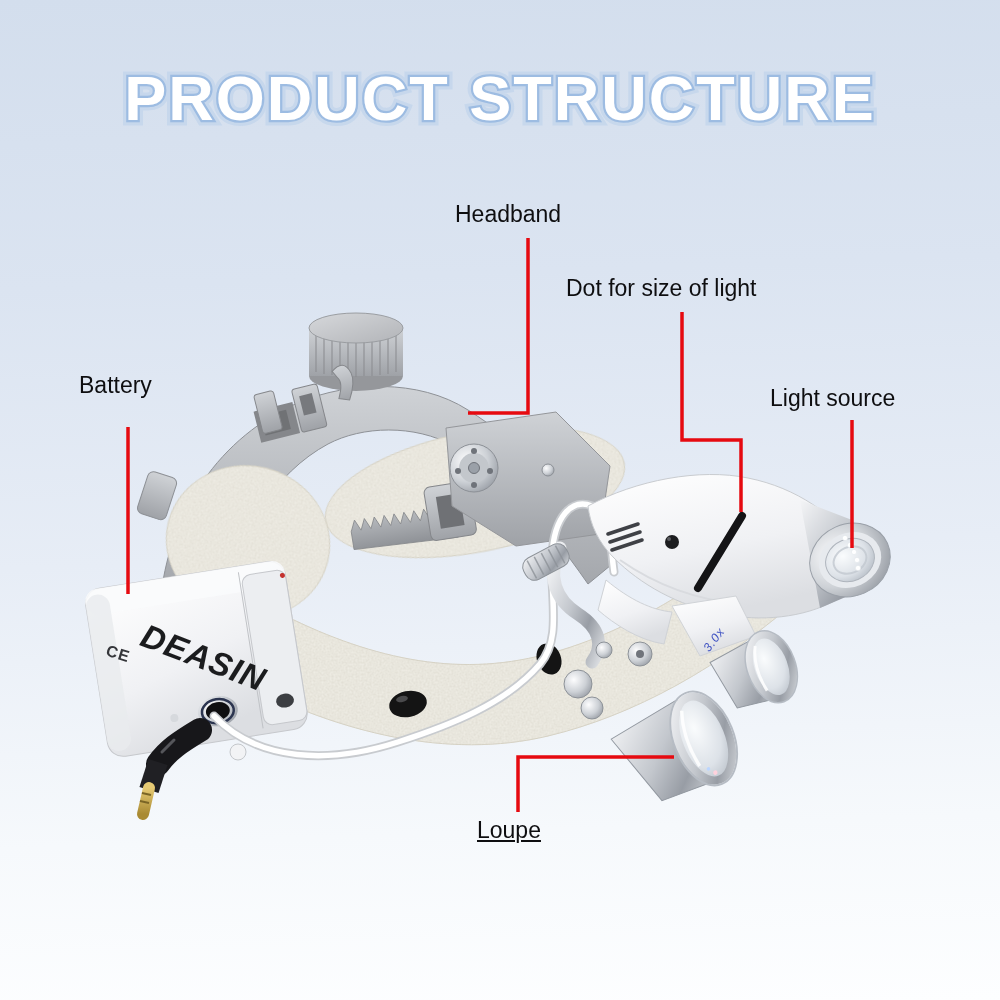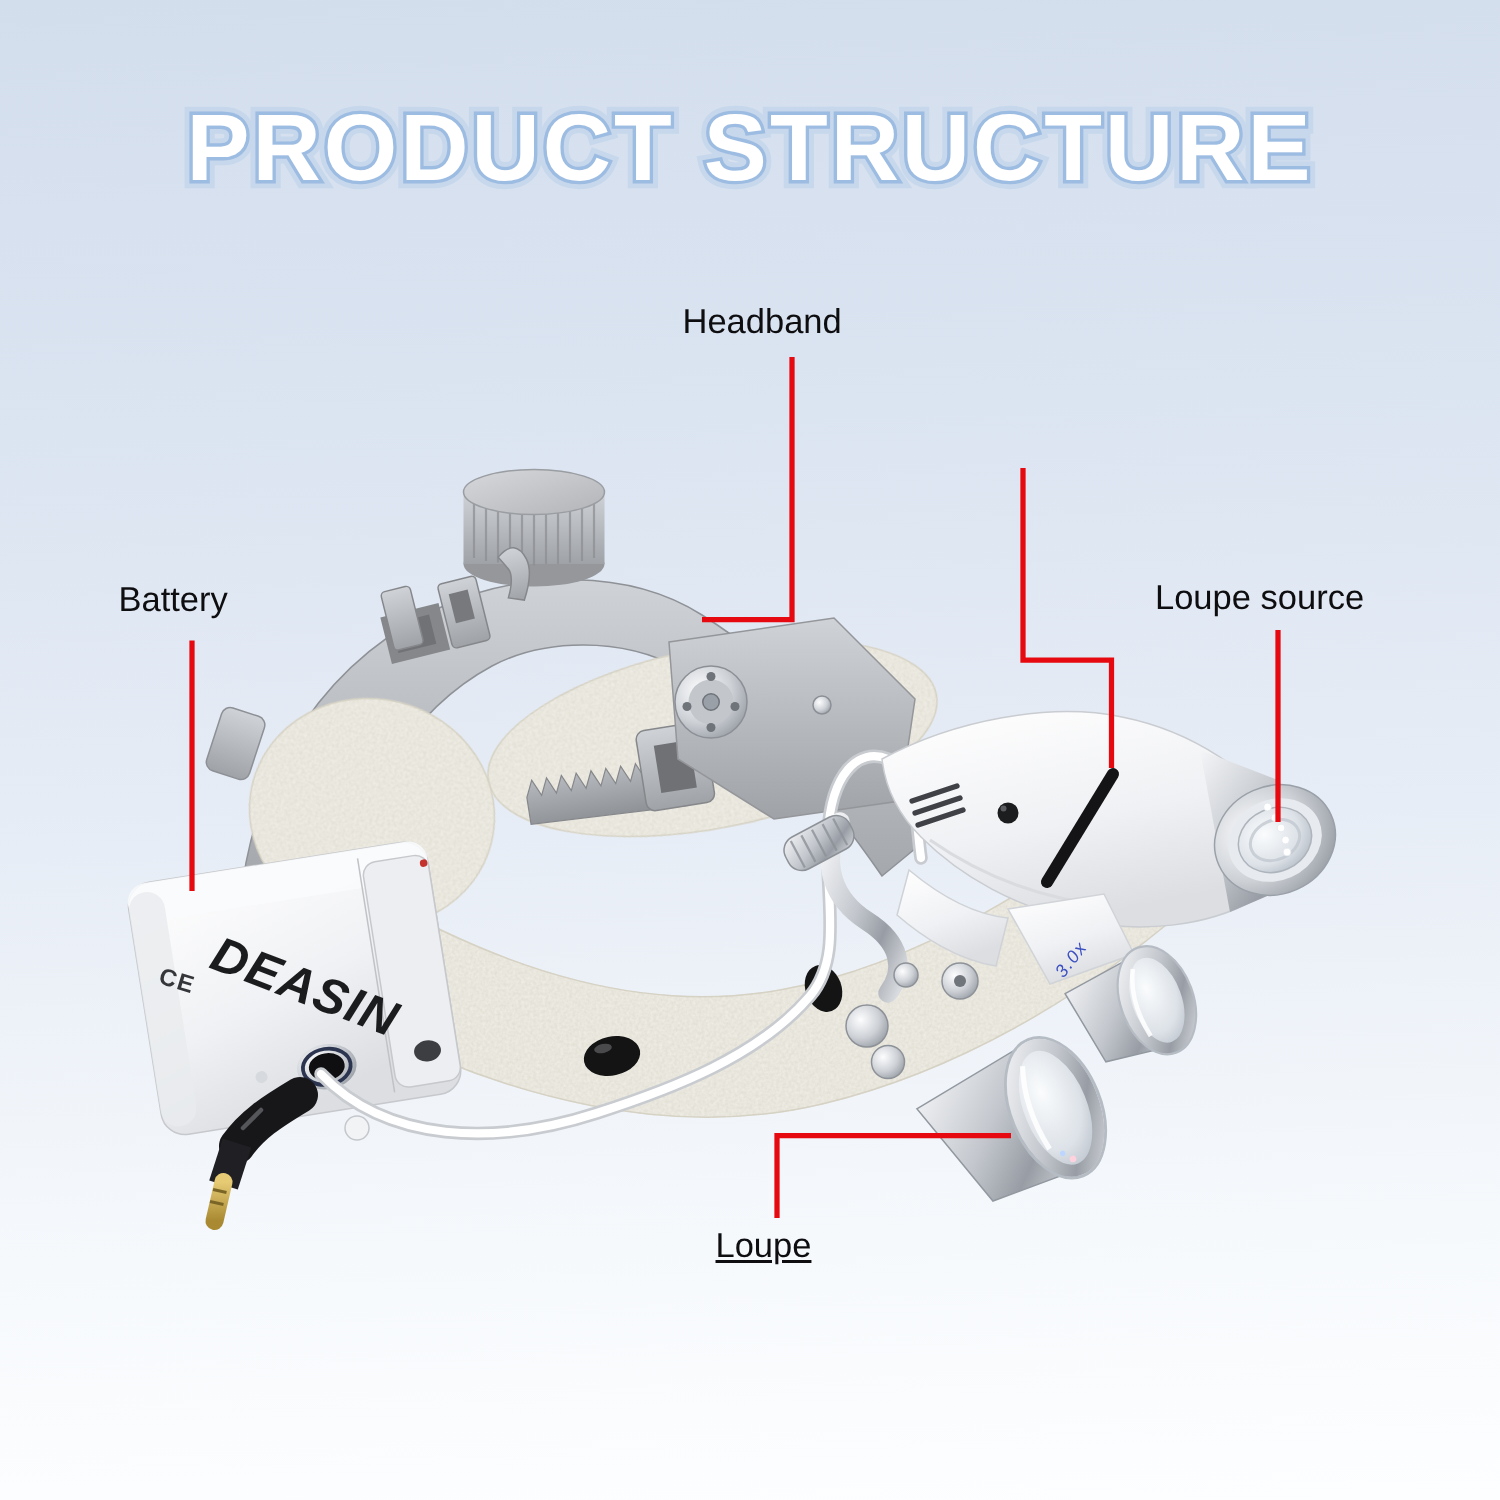--- a/index.html
+++ b/index.html
@@ -251,17 +251,18 @@
 
   <svg class="overlay" viewBox="0 0 1000 1000">
     <polyline class="leader" points="528,238 528,413 468,413"></polyline>
     <polyline class="leader" points="682,312 682,440 741,440 741,512"></polyline>
     <polyline class="leader" points="128,427 128,594"></polyline>
     <polyline class="leader" points="852,420 852,548"></polyline>
     <polyline class="leader" points="518,812 518,757 674,757"></polyline>
   </svg>
 
   <div class="callout-label" style="left:455px;top:197px;">Headband</div>
-  <div class="callout-label" style="left:79px;top:382px;">Battery</div>
-  <div class="callout-label" style="left:770px;top:381px;">Loupe source</div>
+  <div class="callout-label" style="left:566px;top:271px;">Dot for size of light</div>
+  <div class="callout-label" style="left:79px;top:368px;">Battery</div>
+  <div class="callout-label" style="left:770px;top:381px;">Light source</div>
   <div class="callout-label" style="left:477px;top:813px;text-decoration:underline;">Loupe</div>
 
 </div>
 
 </body></html>

